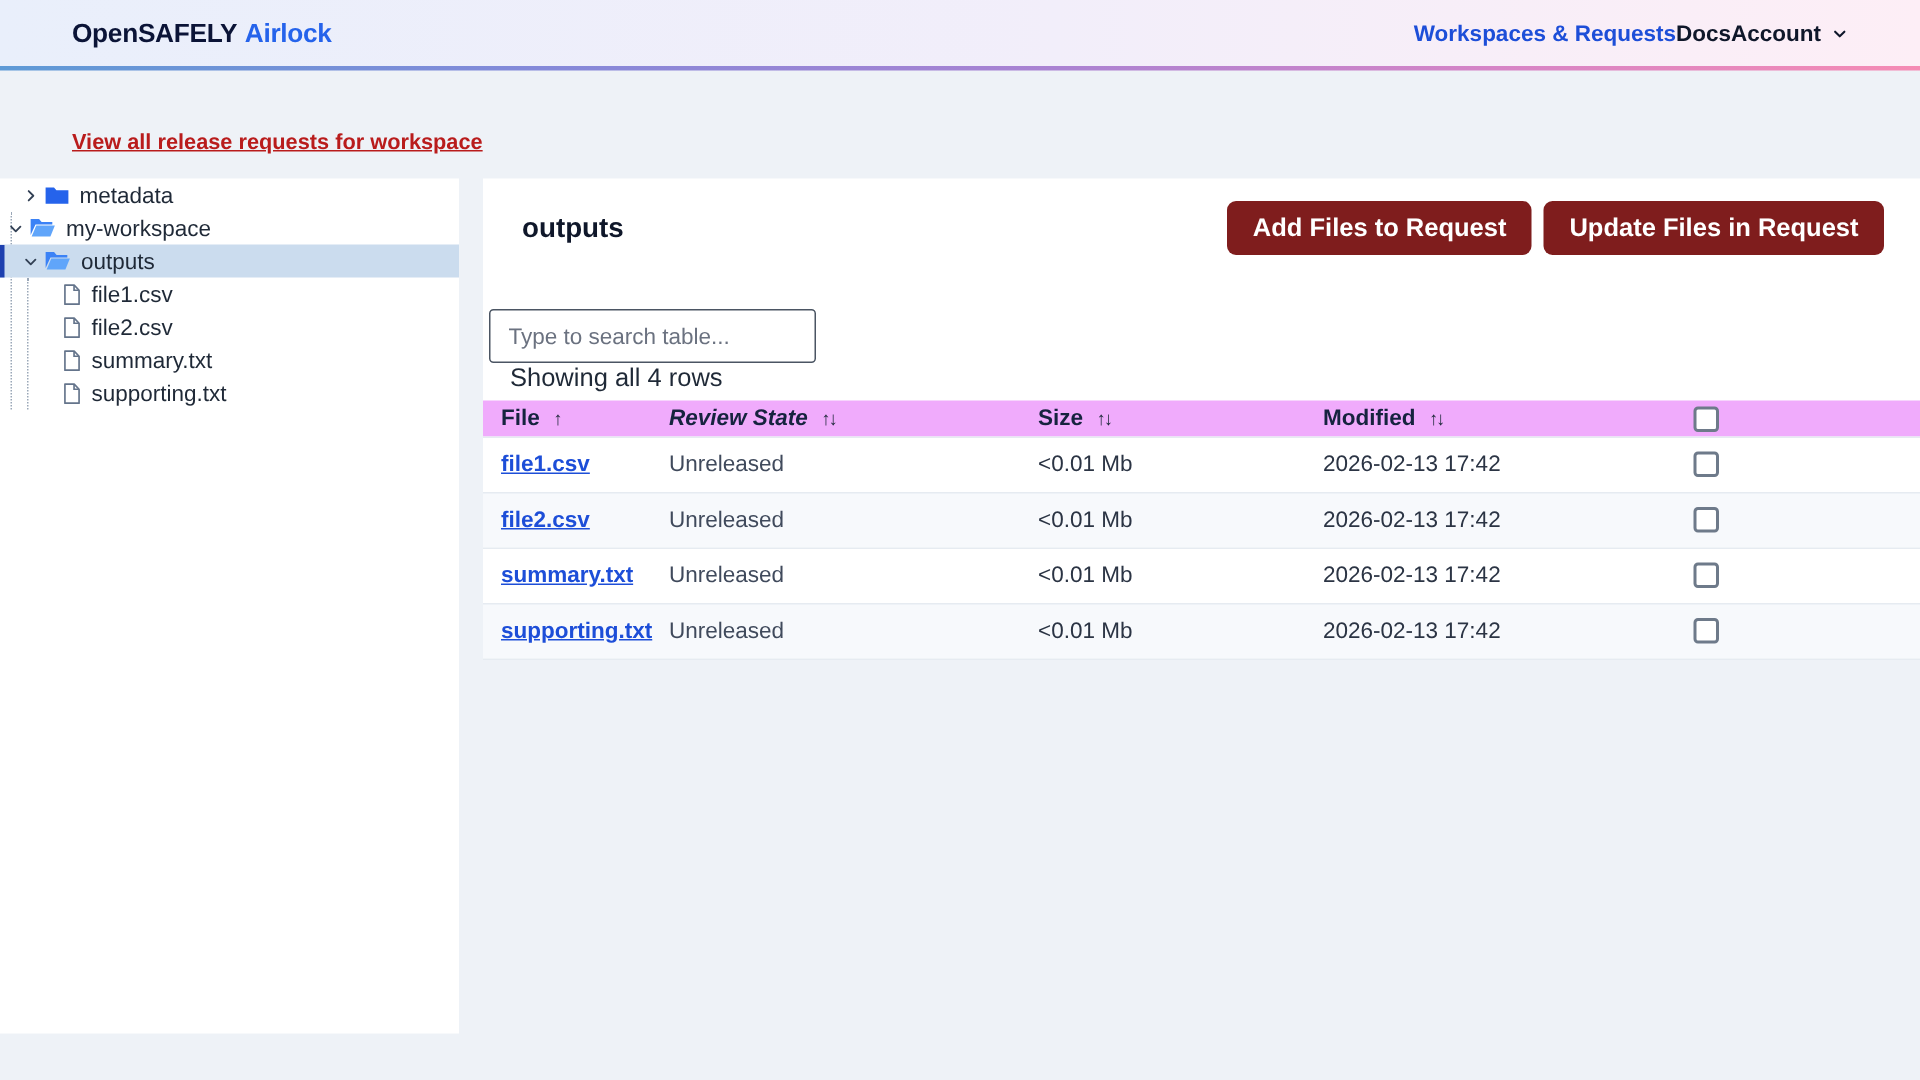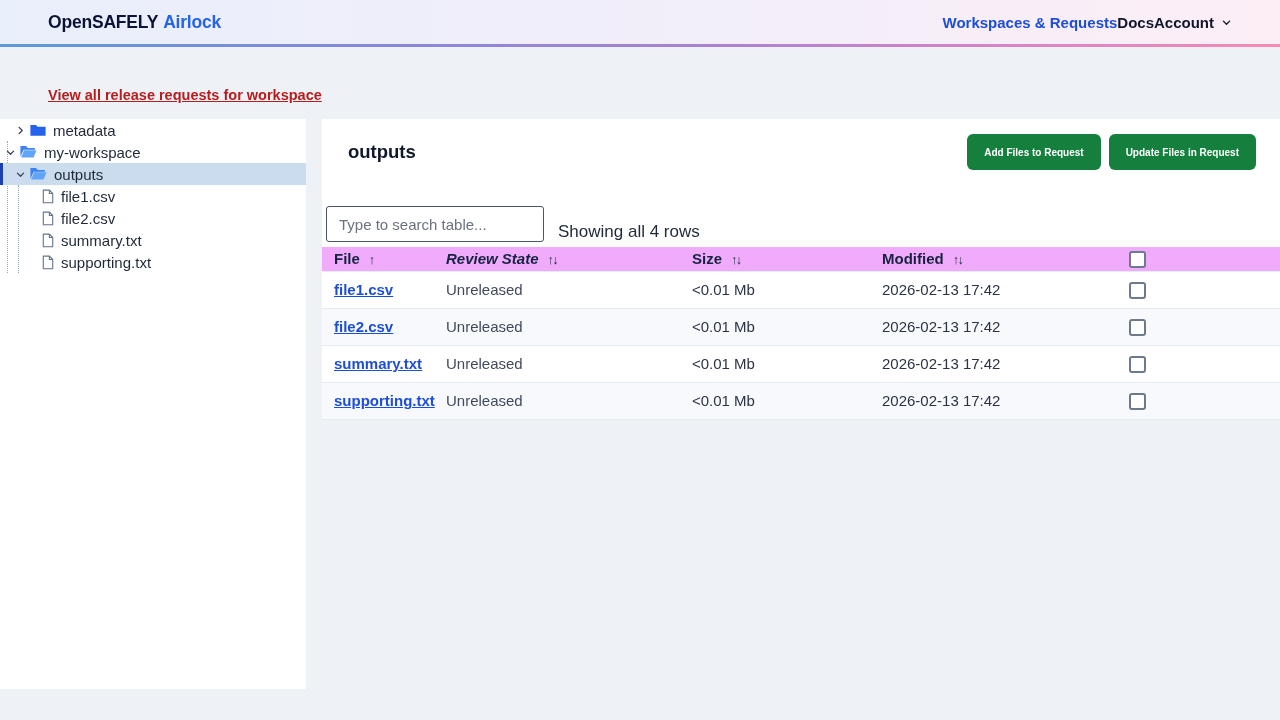--- a/index.html
+++ b/index.html
@@ -50,24 +50,24 @@
   .chevron { width:13px; display:inline-flex; justify-content:center; align-items:center; margin-right:3px; }
   .tree-icon { display:inline-flex; align-items:center; margin-right:7px; }
   .tree-label { white-space:nowrap; }
 
   
   .main-panel { flex:1; margin-left:16px; background:#fff; }
   .panel-head { display:flex; align-items:center; padding:15px 24px 0 26px; }
   .panel-title { flex:1; margin:0; font-size:18.5px; font-weight:700; color:#0f172a; }
   .btn-green {
     height:36px; padding:0 17px; margin-left:8px;
-    background:#15803d; color:#fff; border:none; border-radius:6px;
-    font-family:"Liberation Sans", sans-serif; font-size:10px; font-weight:700; cursor:pointer;
-  }
-  .controls { display:flex; align-items:flex-end; margin-top:36px; padding:0 24px 0 4px; }
+    background:#7f1d1d; color:#fff; border:none; border-radius:6px;
+    font-family:"Liberation Sans", sans-serif; font-size:17px; font-weight:700; cursor:pointer;
+  }
+  .controls { display:flex; align-items:flex-start; margin-top:36px; padding:0 24px 0 4px;flex-direction:column; }
   .search-input {
     width:218px; height:36px; padding:0 12px;
     border:1px solid #4b5563; border-radius:3px;
     font-family:"Liberation Sans", sans-serif; font-size:15px; color:#111827; background:#fff;
   }
   .search-input::placeholder { color:#6b7280; }
   .row-count { margin-left:14px; font-size:17px; color:#1f2937; }
 
   
   table { width:100%; border-collapse:collapse; margin-top:5px; table-layout:fixed; }

